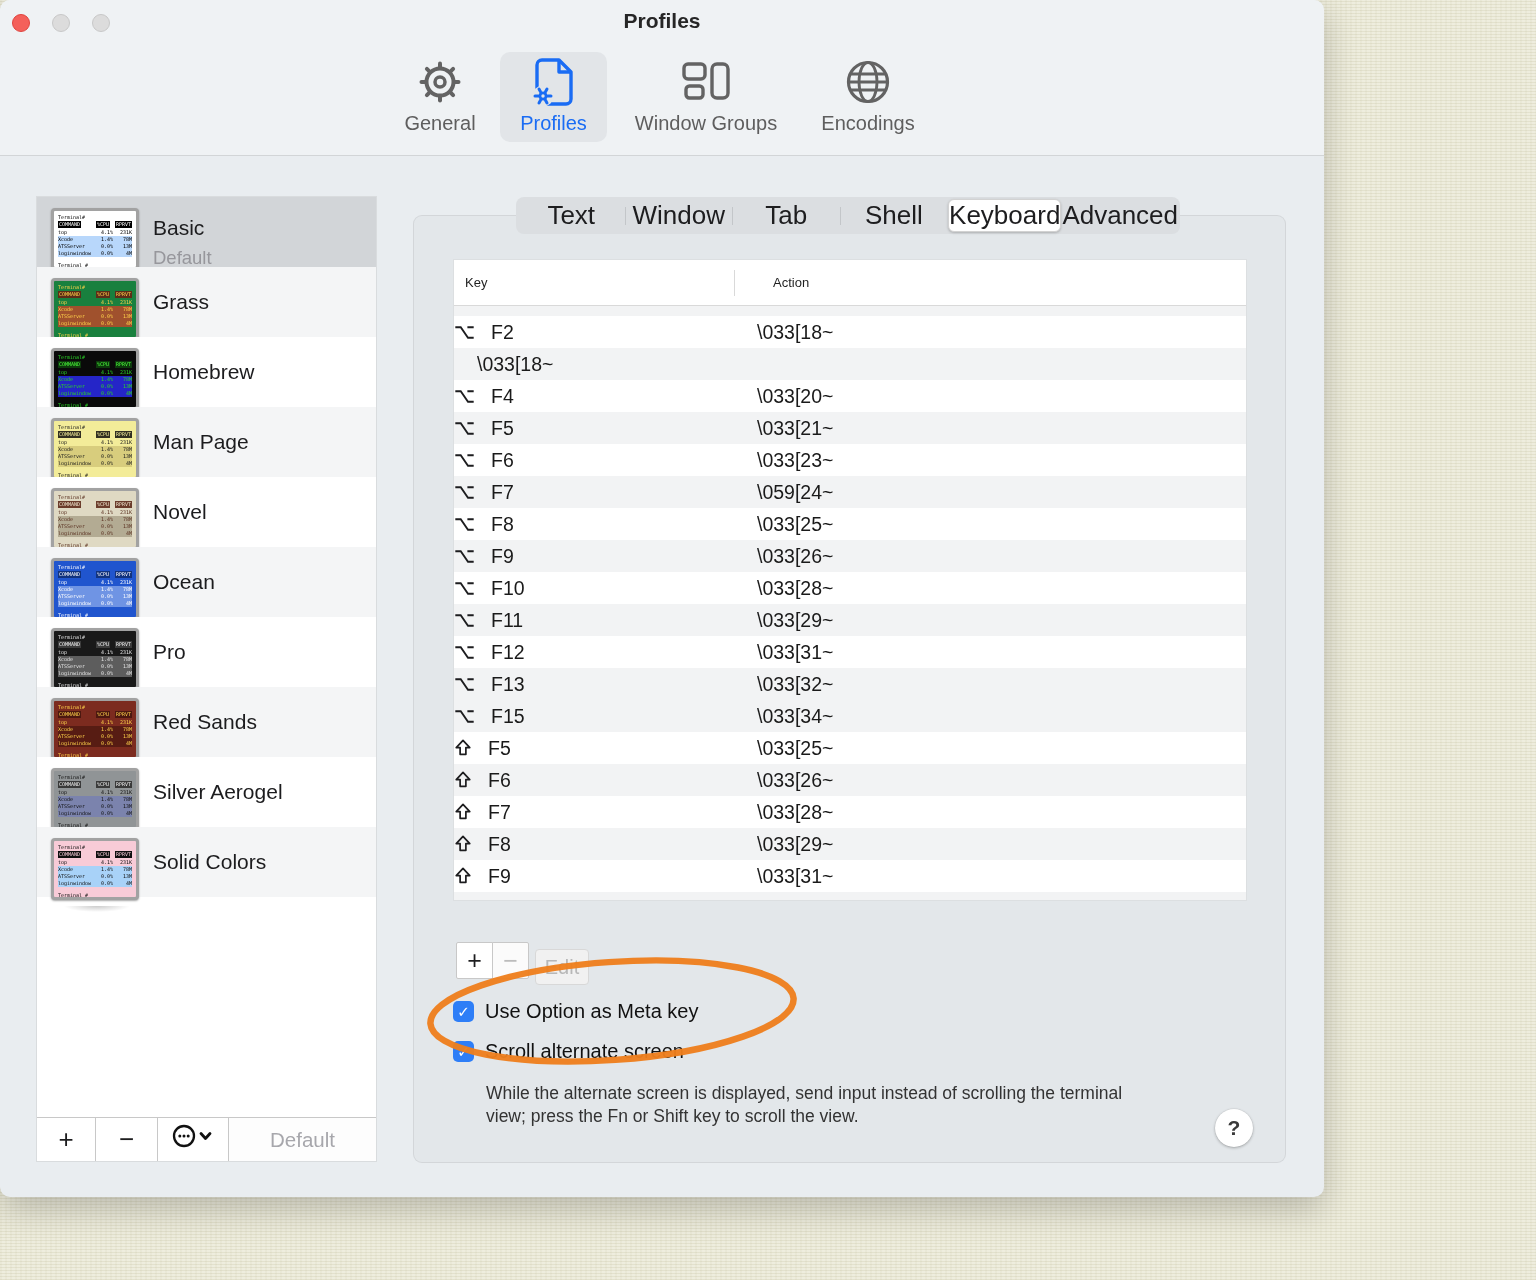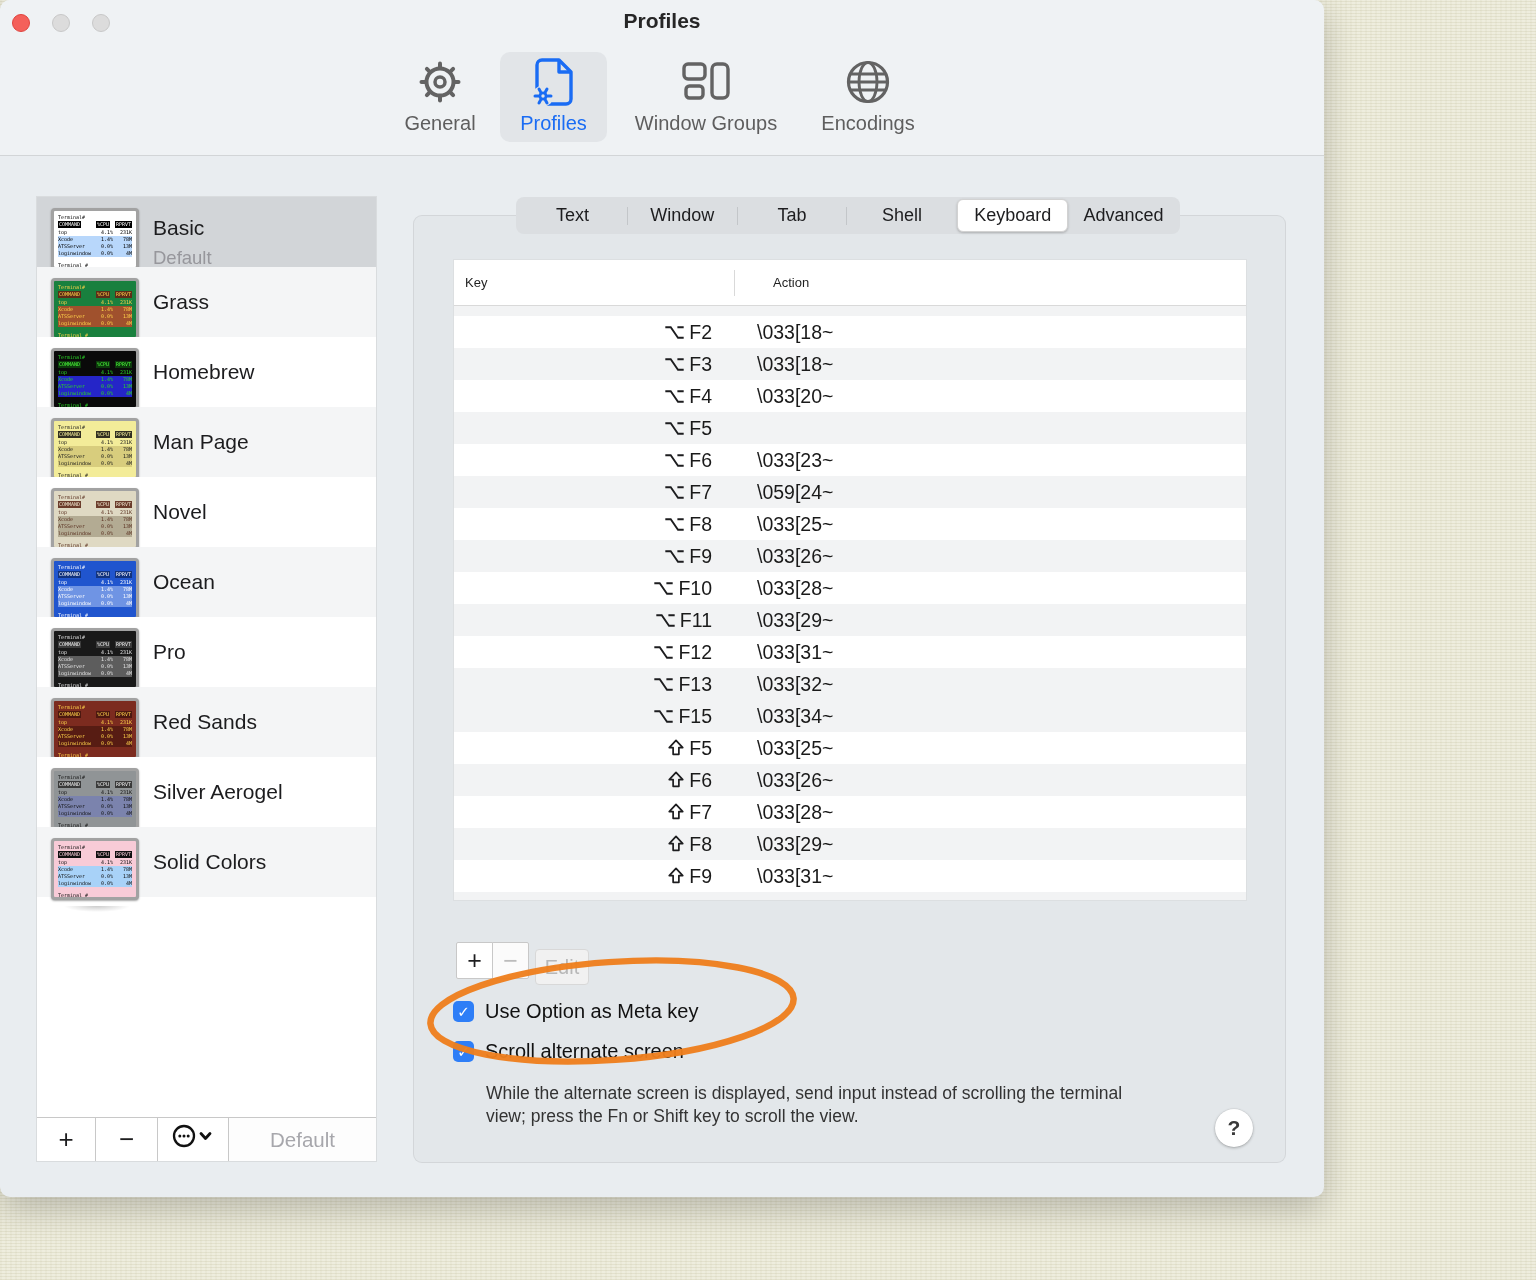--- a/index.html
+++ b/index.html
@@ -83,39 +83,39 @@
   
   .groupbox{
     position:absolute; left:413px; top:215px; width:873px; height:948px;
     background:#e3e7ea; border:1px solid rgba(0,0,0,.07); border-radius:9px;
   }
   .tabstrip{
     position:absolute; left:516px; top:197px; width:664px; height:37px;
     background:#dbdee1; border-radius:8px; display:flex; align-items:stretch; padding:2px;
   }
   .seg{ flex:1; display:flex; align-items:center; justify-content:center;
-    font-size:18px; color:#1d1d1f; border-radius:6px; cursor:default; }
+    font-size:26px; color:#1d1d1f; border-radius:6px; cursor:default; }
   .seg.sel{ background:#fff; border:1px solid #d2d2d2; box-shadow:0 1px 2.5px rgba(0,0,0,.22); }
   .seg-div{ width:1px; height:18px; align-self:center; background:#c3c6c9; flex:none; }
   
   .keytable{
     position:absolute; left:39px; top:43px; width:794px;
     background:#fff; border:1px solid #dcdfe1;
   }
   .kt-header{ height:46px; display:flex; align-items:center; position:relative;
     border-bottom:1px solid #d9d9d9; font-size:13px; color:#1f1f1f; }
   .kt-header .h-key{ padding-left:11px; }
   .kt-header .h-div{ position:absolute; left:280px; top:10px; width:1px; height:26px; background:#d9d9d9; }
   .kt-header .h-action{ position:absolute; left:303px;margin-left:16px; }
   .kt-partial-top{ height:10px; background:#f2f3f4; }
   .kt-partial-bottom{ height:8px; background:#f2f3f4; }
   .k-row{ height:32px; display:flex; font-size:19.5px; color:#1a1a1a; background:#fff; }
   .k-row.alt{ background:#f2f3f4; }
-  .key-cell{ width:280px; display:flex; align-items:center; justify-content:flex-end;
-    gap:4px; padding-right:22px; }
+  .key-cell{ width:280px; display:flex; align-items:center; 
+    gap:16px; padding-right:22px; }
   .action-cell{ flex:1; display:flex; align-items:center; padding-left:23px; }
   .mod-icon{ display:flex; align-items:center; }
   
   .btn-plus,.btn-minus{
     position:absolute; top:726px; width:37px; height:37px;
     background:#fff; border:1px solid #c8c8c8; font-size:25px; color:#1d1d1f;
     display:flex; align-items:center; justify-content:center; font-weight:300;
   }
   .btn-plus{ left:42px; border-radius:2px 0 0 2px; }
   .btn-minus{ left:78px; color:#bcbcbc; background:#fbfbfb; border-radius:0 2px 2px 0; }
@@ -609,28 +609,20 @@
                   <path d="M1.5 2 h6.2 l8.3 12 h6.5 M15.3 2 h7.2" fill="none" stroke="#1d1d1f" stroke-width="2.1"></path>
                 </svg>
               </span>
               <span>F2</span>
             </div>
             <div class="action-cell">
               <span>\033[18~</span>
             </div>
           </div>
           <div class="k-row alt">
-            <div class="key-cell">
-              <span class="mod-icon">
-                <svg width="21" height="15" viewBox="0 0 24 16">
-                  <path d="M1.5 2 h6.2 l8.3 12 h6.5 M15.3 2 h7.2" fill="none" stroke="#1d1d1f" stroke-width="2.1"></path>
-                </svg>
-              </span>
-              <span>F3</span>
-            </div>
             <div class="action-cell">
               <span>\033[18~</span>
             </div>
           </div>
           <div class="k-row">
             <div class="key-cell">
               <span class="mod-icon">
                 <svg width="21" height="15" viewBox="0 0 24 16">
                   <path d="M1.5 2 h6.2 l8.3 12 h6.5 M15.3 2 h7.2" fill="none" stroke="#1d1d1f" stroke-width="2.1"></path>
                 </svg>
@@ -642,20 +634,23 @@
             </div>
           </div>
           <div class="k-row alt">
             <div class="key-cell">
               <span class="mod-icon">
                 <svg width="21" height="15" viewBox="0 0 24 16">
                   <path d="M1.5 2 h6.2 l8.3 12 h6.5 M15.3 2 h7.2" fill="none" stroke="#1d1d1f" stroke-width="2.1"></path>
                 </svg>
               </span>
               <span>F5</span>
+            </div>
+            <div class="action-cell">
+              <span>\033[21~</span>
             </div>
           </div>
           <div class="k-row">
             <div class="key-cell">
               <span class="mod-icon">
                 <svg width="21" height="15" viewBox="0 0 24 16">
                   <path d="M1.5 2 h6.2 l8.3 12 h6.5 M15.3 2 h7.2" fill="none" stroke="#1d1d1f" stroke-width="2.1"></path>
                 </svg>
               </span>
               <span>F6</span>

